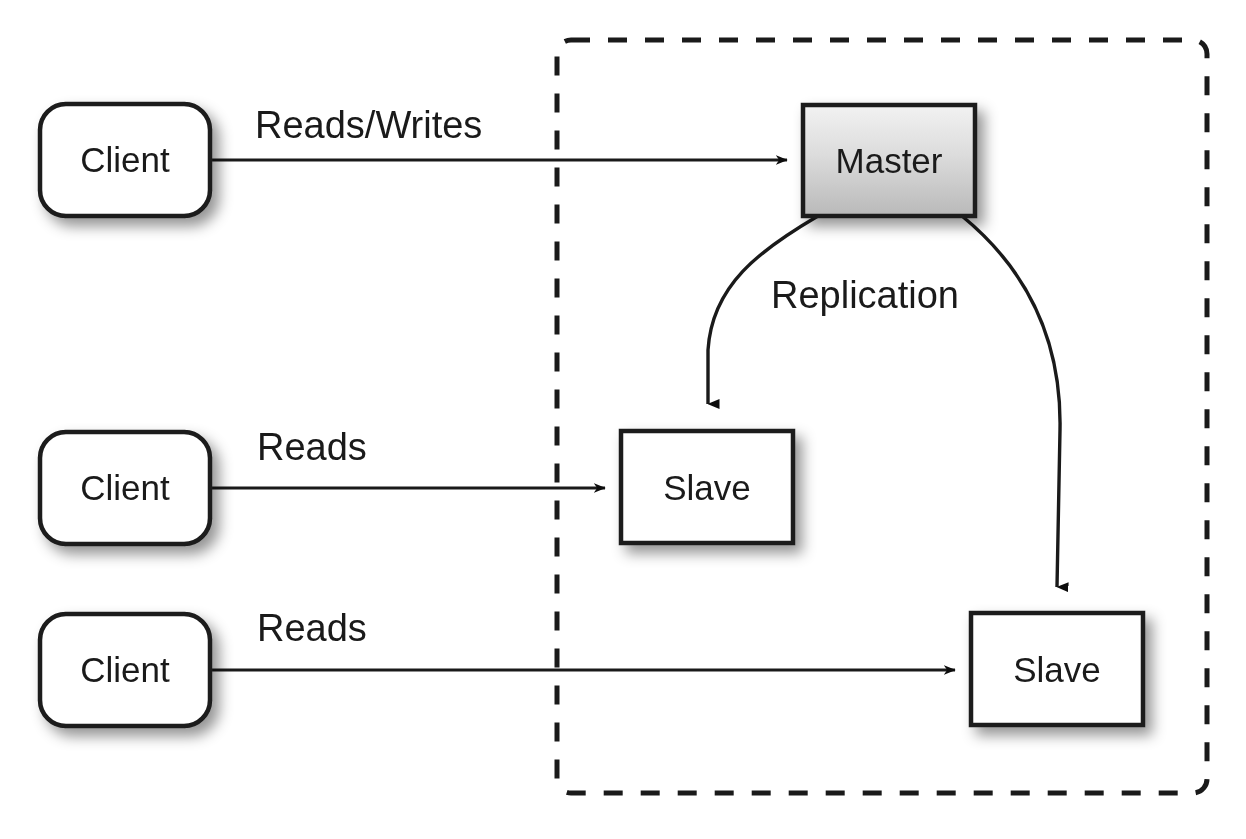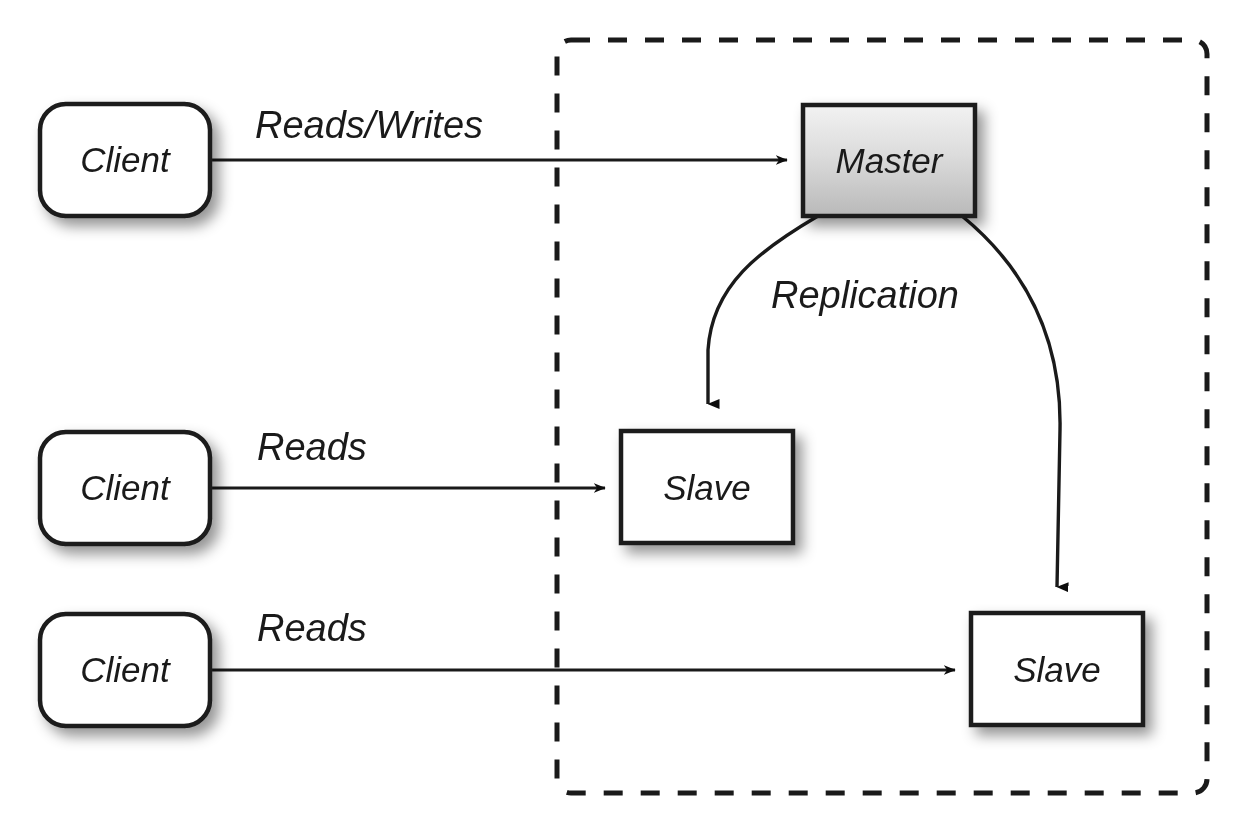--- a/index.html
+++ b/index.html
@@ -9,21 +9,20 @@
   }
   body {
     font-family: "Liberation Sans", "DejaVu Sans", sans-serif;
   }
   #canvas {
     position: relative;
     width: 1246px;
     height: 839px;
     background: #ffffff;
     overflow: hidden;
-    font-style: italic;
   }
   #diagram-svg {
     position: absolute;
     left: 0;
     top: 0;
     width: 1246px;
     height: 839px;
   }
   .diagram-label {
     font-family: "Liberation Sans", "DejaVu Sans", sans-serif;

